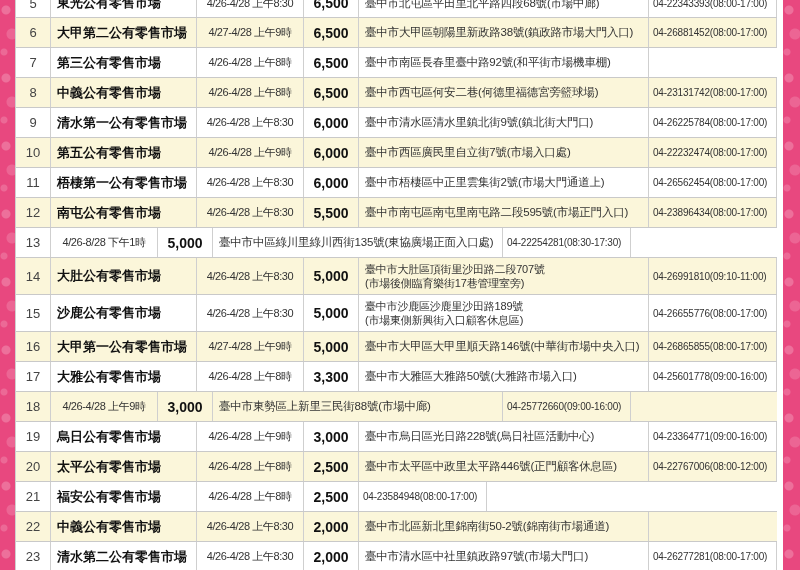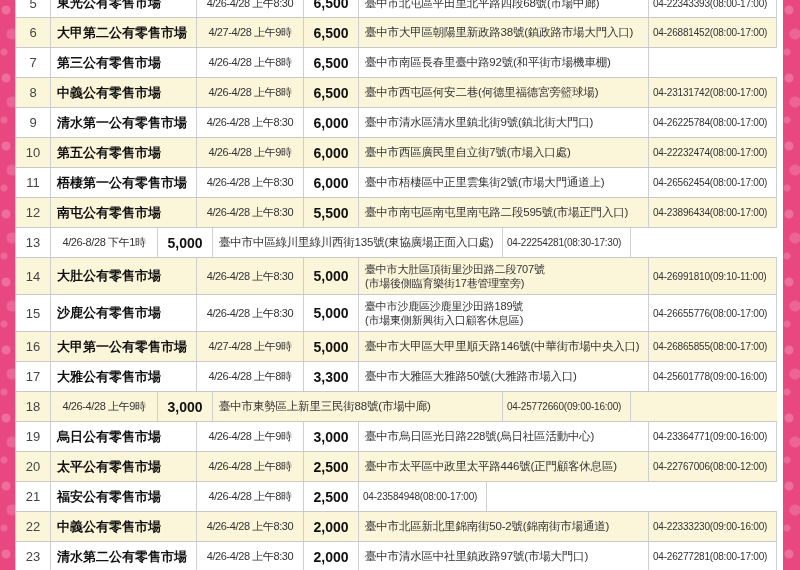--- a/index.html
+++ b/index.html
@@ -218,21 +218,20 @@
     <div class="cell amount">2,500</div>
     <div class="cell phone">04-23584948(08:00-17:00)</div>
   </div>
 
   <div class="row">
     <div class="cell num">22</div>
     <div class="cell name">中義公有零售市場</div>
     <div class="cell date">4/26-4/28 上午8:30</div>
     <div class="cell amount">2,000</div>
     <div class="cell address">臺中市北區新北里錦南街50-2號(錦南街市場通道)</div>
-    <div class="cell phone">04-22333230(09:00-16:00)</div>
   </div>
 
   <div class="row">
     <div class="cell num">23</div>
     <div class="cell name">清水第二公有零售市場</div>
     <div class="cell date">4/26-4/28 上午8:30</div>
     <div class="cell amount">2,000</div>
     <div class="cell address">臺中市清水區中社里鎮政路97號(市場大門口)</div>
     <div class="cell phone">04-26277281(08:00-17:00)</div>
   </div>

